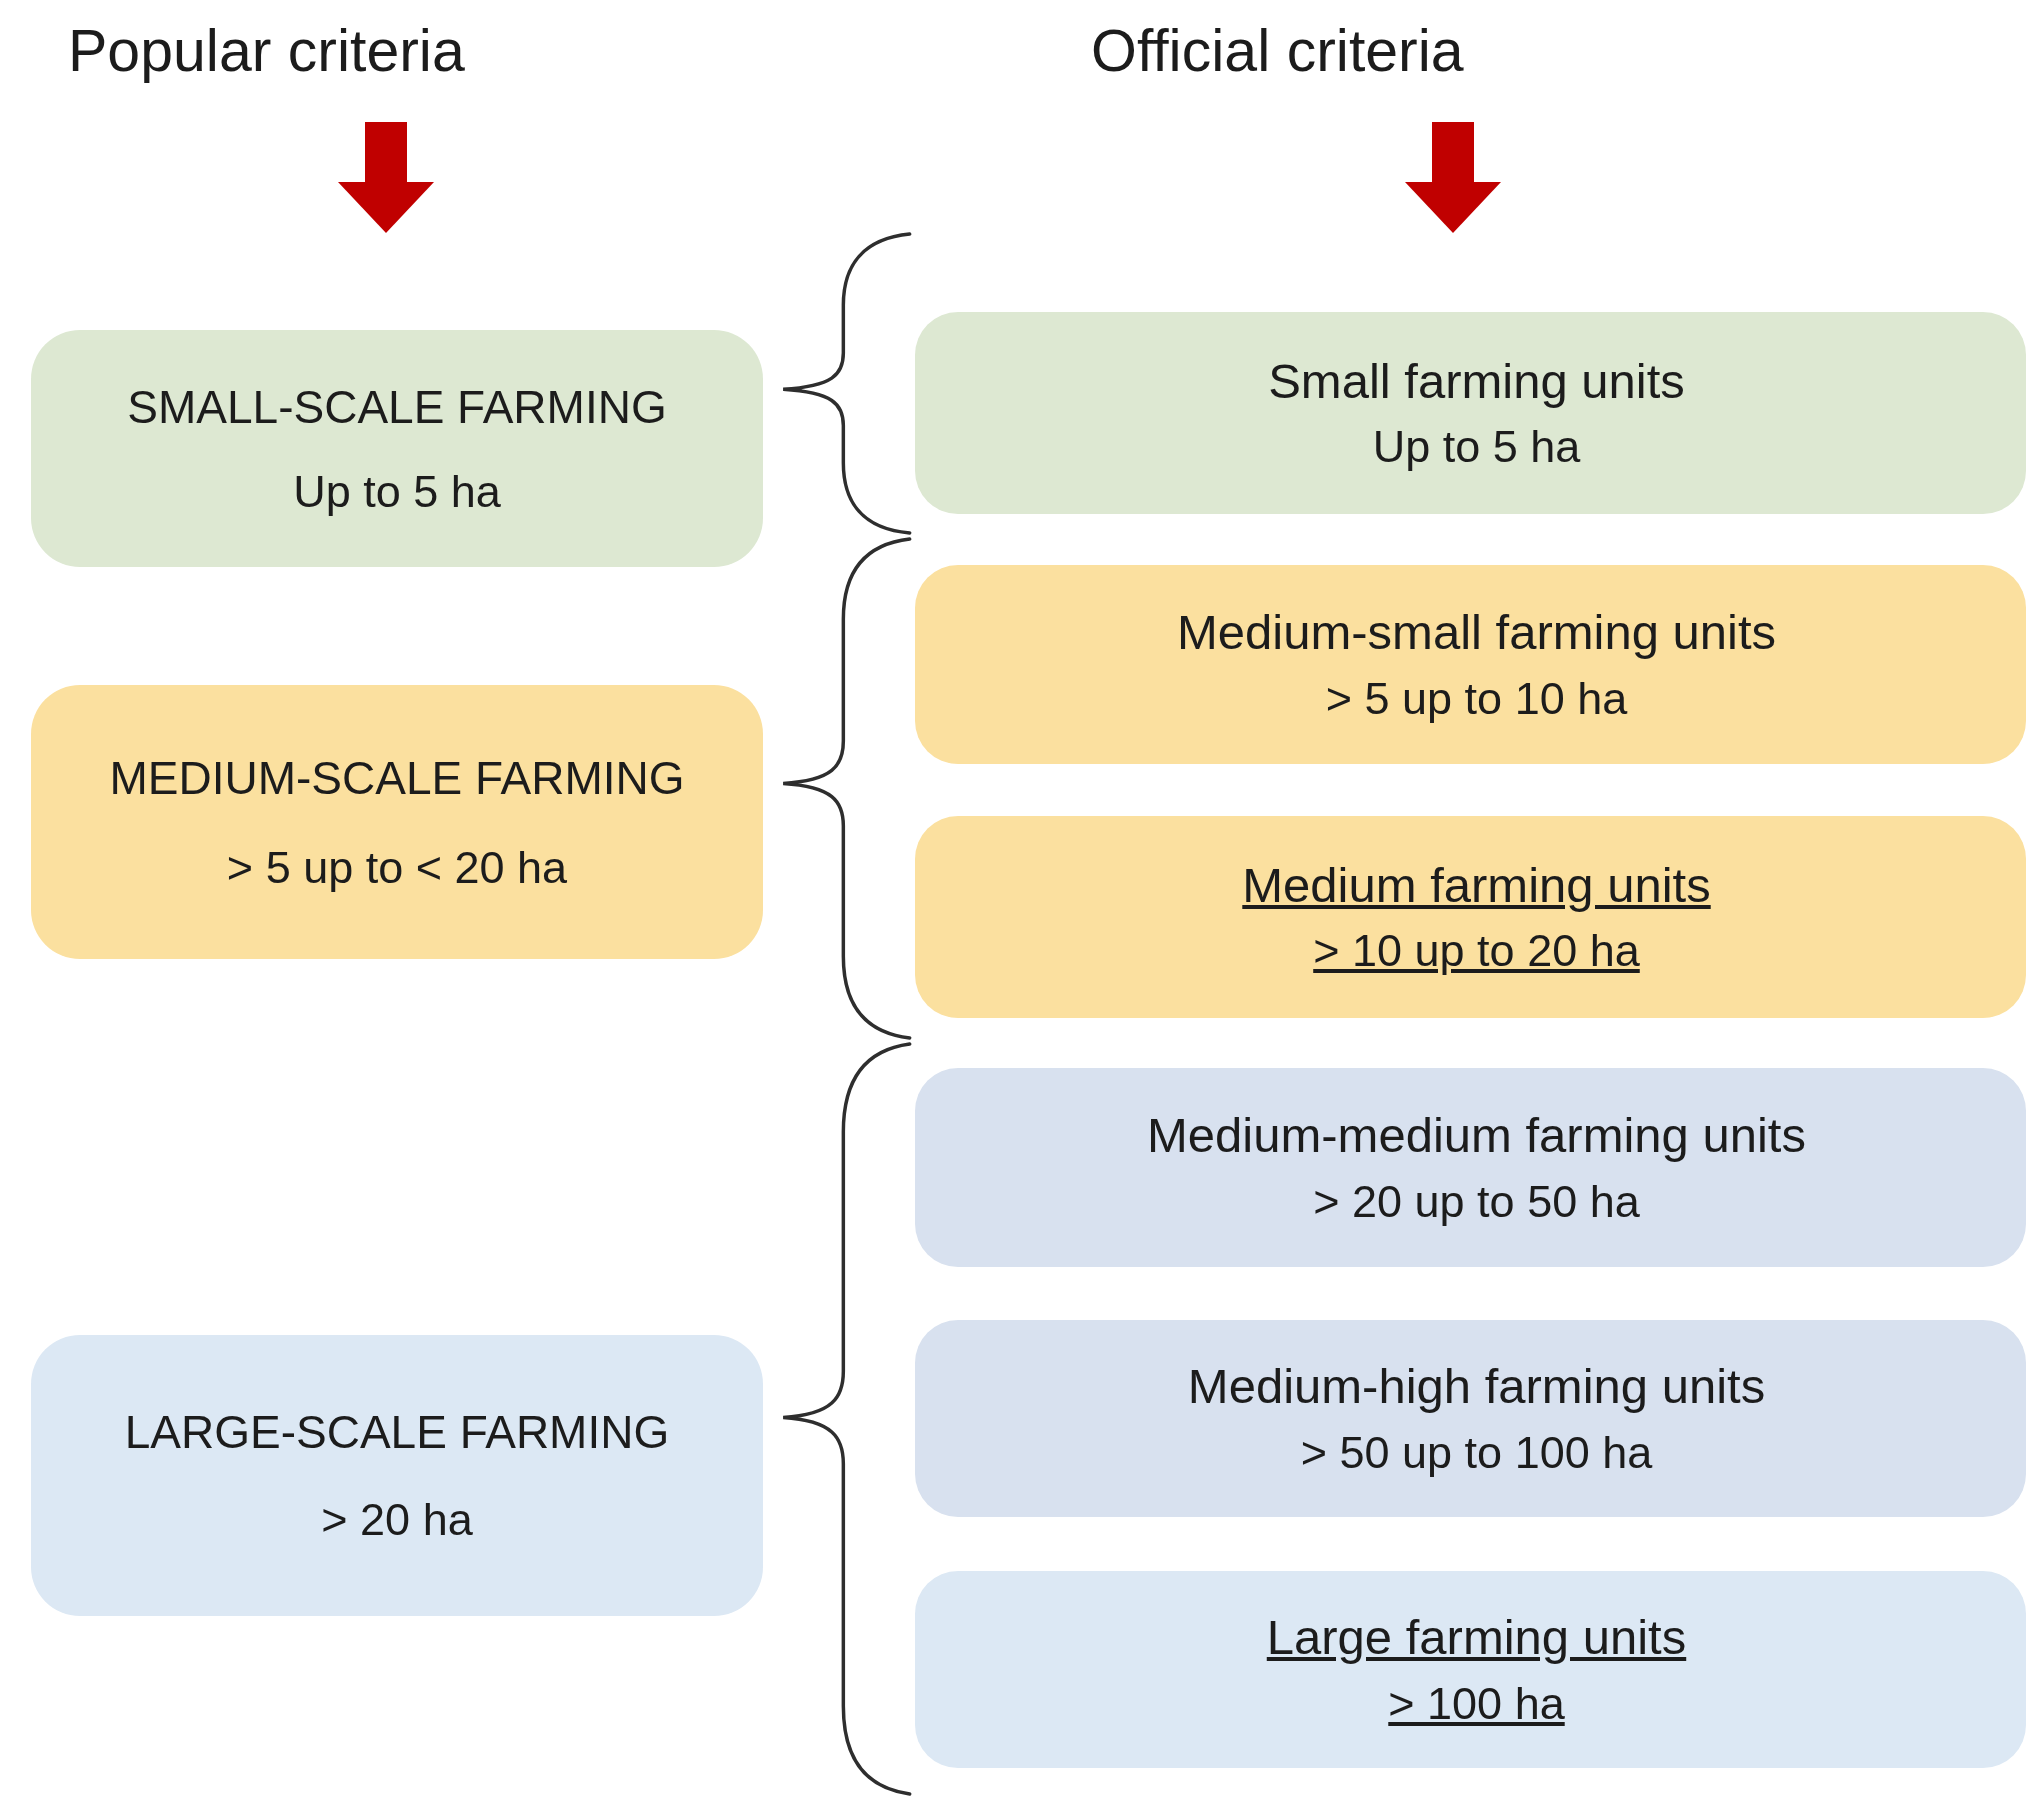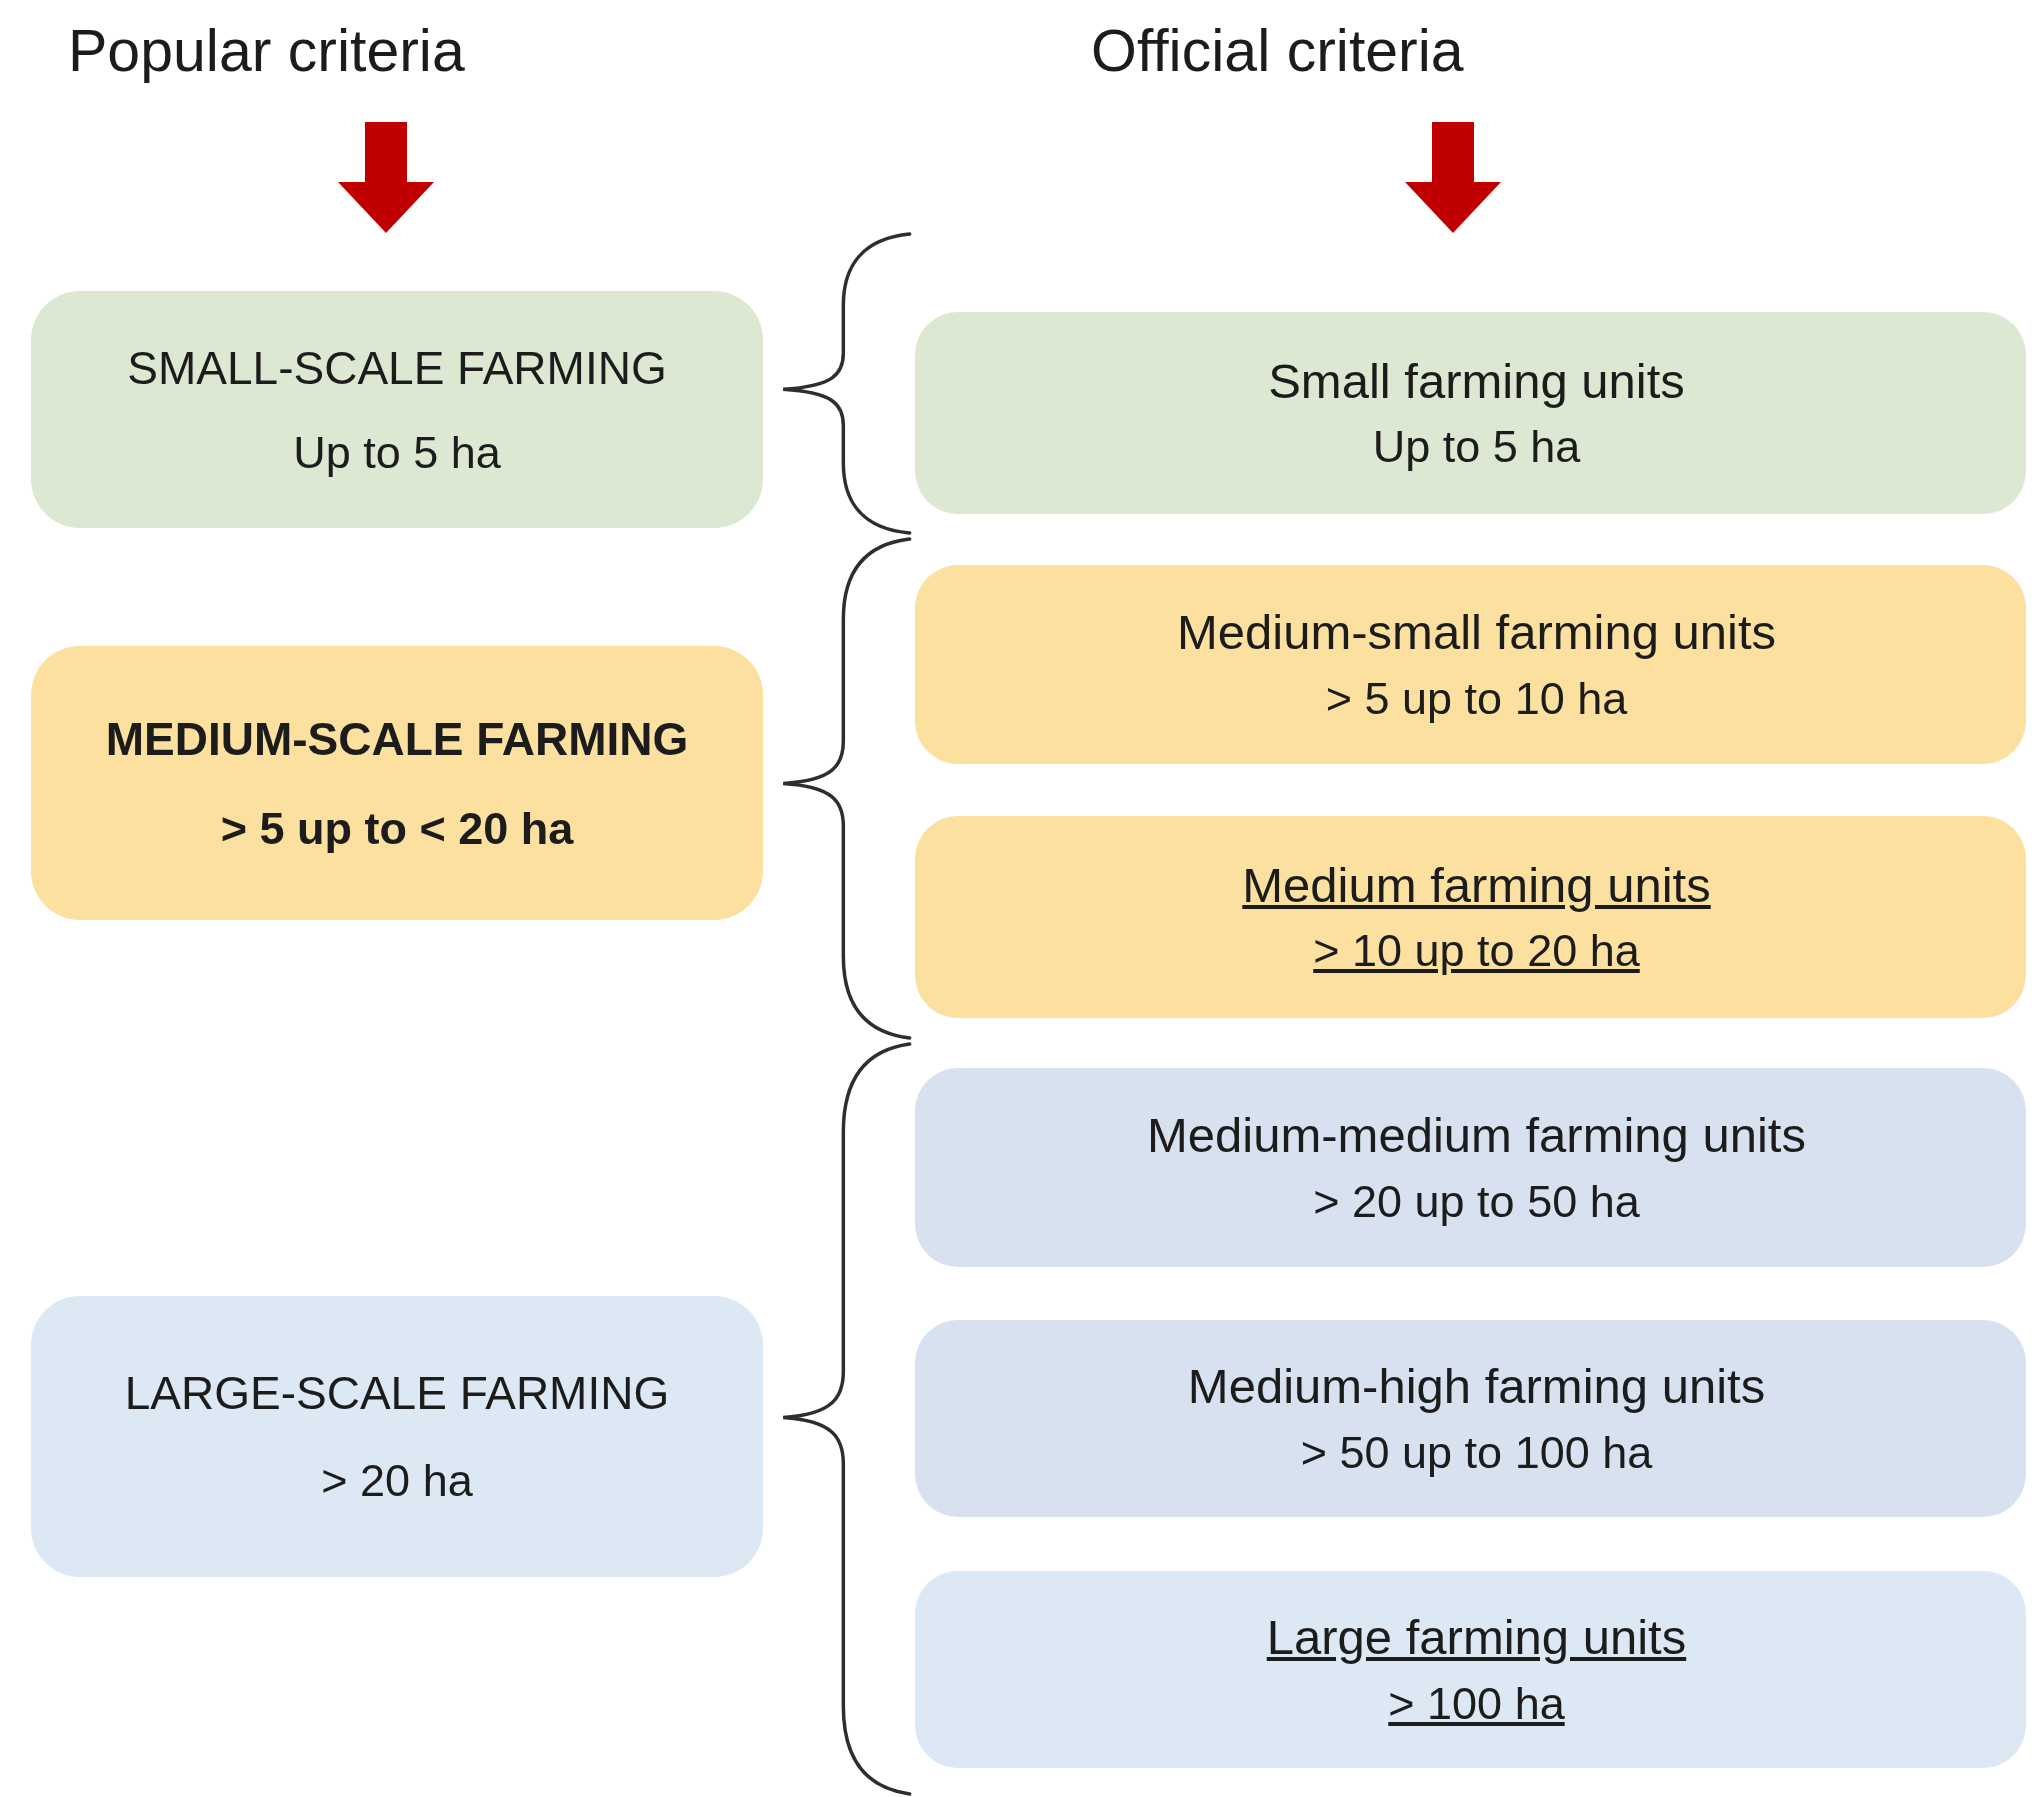--- a/index.html
+++ b/index.html
@@ -41,25 +41,25 @@
     position: absolute;
     display: flex;
     flex-direction: column;
     align-items: center;
     justify-content: center;
     text-align: center;
   }
   .box .line { white-space: nowrap; }
 
   
-  .box.pbox { left: 31px; width: 732px; border-radius: 49px; }
+  .box.pbox { left: 31px; width: 732px; border-radius: 49px; margin-top: 39px; }
   .box.pbox .box-title { font-size: 46px; }
   .box.pbox .box-range { font-size: 45px; }
   .p0 { top: 291px;  height: 237px; background: var(--green, #dde8d2);      gap: 32px; }
-  .p1 { top: 646px;  height: 274px; width: 752px; background: var(--yellow, #fbe09f); gap: 37px; font-weight: bold; }
+  .p1 { top: 646px;  height: 274px; width: 752px; background: var(--yellow, #fbe09f); gap: 37px; }
   .p2 { top: 1296px; height: 281px; width: 723px; background: var(--blue_light, #dce8f4); gap: 35px; }
 
   
   .box.obox { left: 915px; width: 1099px; border-radius: 43px; gap: 12.3px; padding-left: 12px; }
   .box.obox .box-title { font-size: 49px; }
   .box.obox .box-range { font-size: 45px; }
   .o0 { top: 312px;  height: 202px; background: var(--green, #dde8d2); }
   .o1 { top: 565px;  height: 199px; background: var(--yellow, #fbe09f); }
   .o2 { top: 816px; height: 202px; background: var(--yellow, #fbe09f); text-decoration: underline; }
   .o3 { top: 1068px; height: 199px; background: var(--blue_medium, #d8e1ef); align-items: center; }

